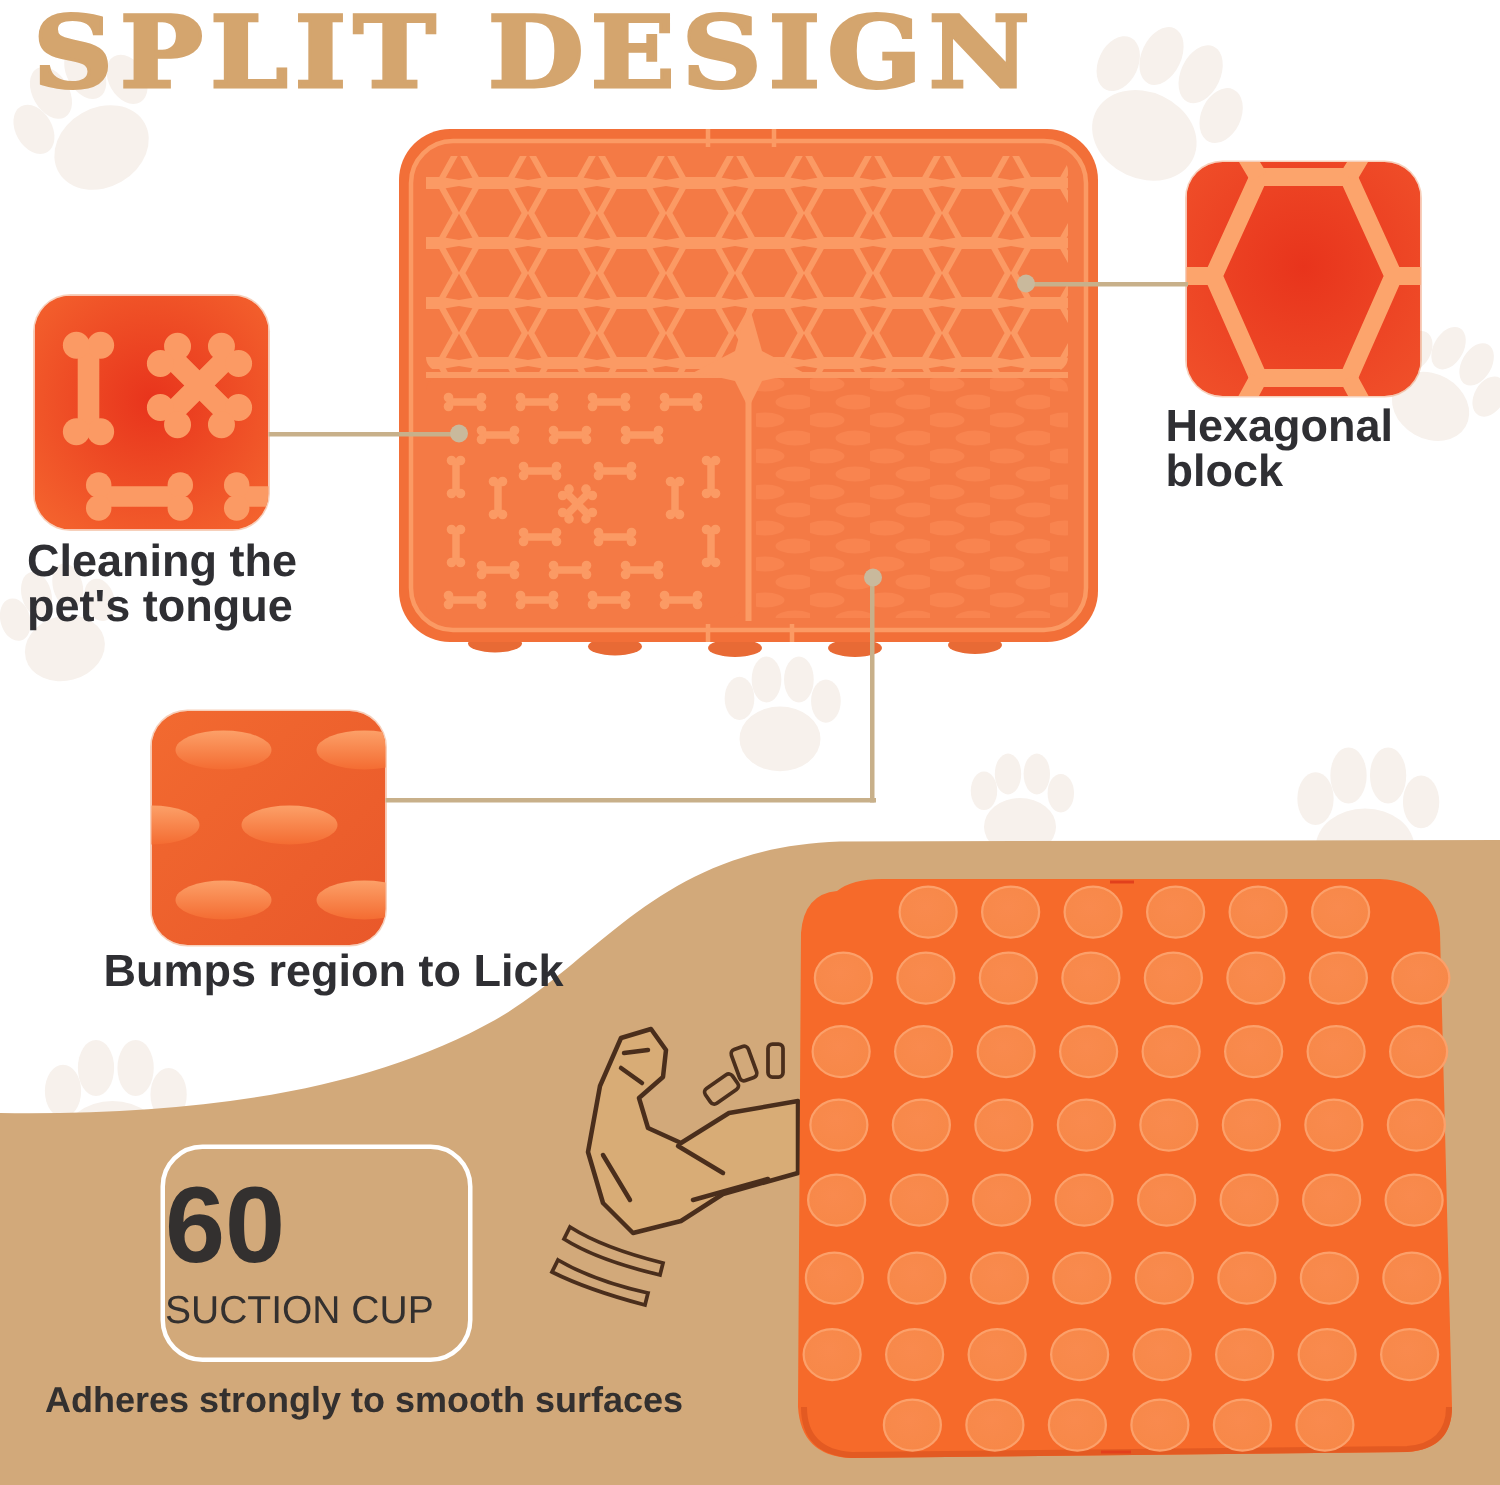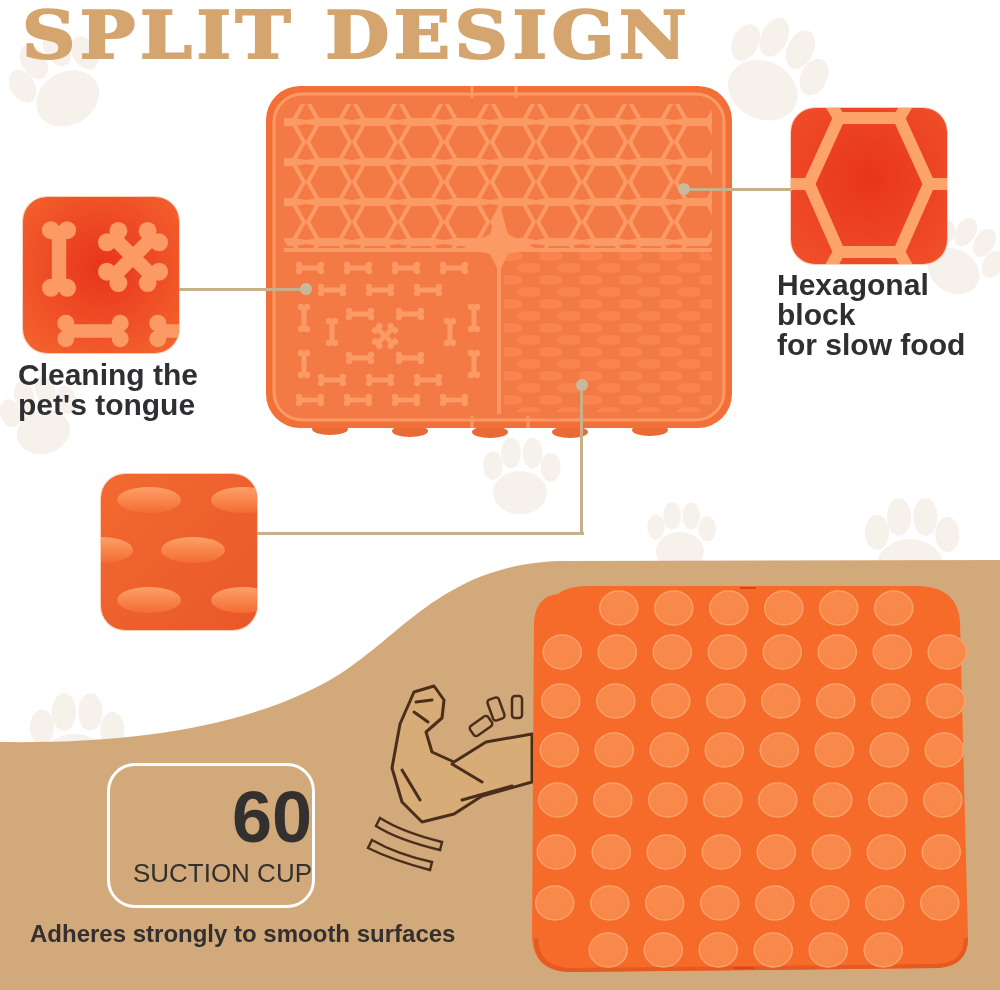--- a/index.html
+++ b/index.html
@@ -35,21 +35,21 @@
       box-shadow: 0 0 0 1px rgba(230,120,60,0.35);
     }
 
     .line { background: #c8b08a; }
     .dot { width: 12px; height: 12px; border-radius: 50%; background: #c9b99c; }
 
     .badge {
       left: 107px; top: 763px; width: 208px; height: 145px;
       border: 3px solid #ffffff;
       border-radius: 28px;
-      text-align: right;
+      text-align: left;
     }
     .badge-num { font-weight: 700; font-size: 72px; color: #33302f; line-height: 78px; margin-top: 12px; font-family: "Liberation Sans", sans-serif; }
     .badge-text { font-weight: 400; font-size: 26px; color: #33302f; line-height: 30px; margin-top: 2px; font-family: "Liberation Sans", sans-serif; }
     .adheres { left: 30px; top: 920px; font-weight: 700; font-size: 24px; color: #33302f; font-family: "Liberation Sans", sans-serif; white-space: nowrap; }
   </style>
 </head>
 <body>
 
 <div class="canvas">
 
@@ -187,21 +187,20 @@
     <g fill="none" stroke="#fca46c" stroke-width="12" stroke-linejoin="round">
       <path d="M48,10 L108,10 L138,76 L108,144 L48,144 L18,76 Z"></path>
       <path d="M48,10 L36,-10 M108,10 L120,-10 M48,144 L36,166 M108,144 L120,166"></path>
       <path d="M18,76 L-10,76 M138,76 L166,76"></path>
     </g>
   </svg>
   <div class="abs line" style="left:684px;top:188px;width:108px;height:3px"></div>
   <div class="abs dot" style="left:678px;top:183px"></div>
   <div class="abs callout-label" style="left:777px;top:270px">
     <div>Hexagonal block</div>
-    <div>for slow food</div>
   </div>
 
   <svg class="abs thumb" style="left:101px;top:474px" width="156" height="156">
     <defs>
       <linearGradient id="gr3" x1="0" y1="0" x2="1" y2="1">
           <stop offset="0" stop-color="#f26a30"></stop>
           <stop offset="1" stop-color="#e9582a"></stop>
         </linearGradient>
       <linearGradient id="bmp" x1="0" y1="0" x2="0" y2="1">
           <stop offset="0" stop-color="#fca068"></stop>
@@ -214,20 +213,23 @@
         <ellipse cx="142" cy="26" rx="32" ry="13"></ellipse>
       <ellipse cx="0" cy="76" rx="32" ry="13"></ellipse>
         <ellipse cx="92" cy="76" rx="32" ry="13"></ellipse>
       <ellipse cx="48" cy="126" rx="32" ry="13"></ellipse>
         <ellipse cx="142" cy="126" rx="32" ry="13"></ellipse>
     </g>
   </svg>
   <div class="abs line" style="left:257px;top:532px;width:327px;height:3px"></div>
   <div class="abs line" style="left:580px;top:385px;width:3px;height:150px"></div>
   <div class="abs dot" style="left:576px;top:379px"></div>
+  <div class="abs callout-label" style="left:69px;top:633px">
+    <div>Bumps region to Lick</div>
+  </div>
 
   <svg class="abs" style="left:362px;top:672px" width="180" height="200" viewBox="0 0 180 200">
     <g fill="#d8ac76" stroke="#4a2e1c" stroke-width="3" stroke-linejoin="round" stroke-linecap="round">
       <path d="M52,20 L72,14 L82,28 L80,46 L64,60 L70,80 L92,90 L124,70 L170,62 L170,110 L120,124 L92,142 L60,150 L40,130 L30,96 L38,52 Z"></path>
     </g>
     <g fill="none" stroke="#4a2e1c" stroke-width="3" stroke-linecap="round">
       <path d="M54,30 L70,28 M52,40 L66,50"></path>
       <path d="M40,98 L58,128"></path>
       <path d="M100,128 L150,114"></path>
       <path d="M90,92 L120,110"></path>

